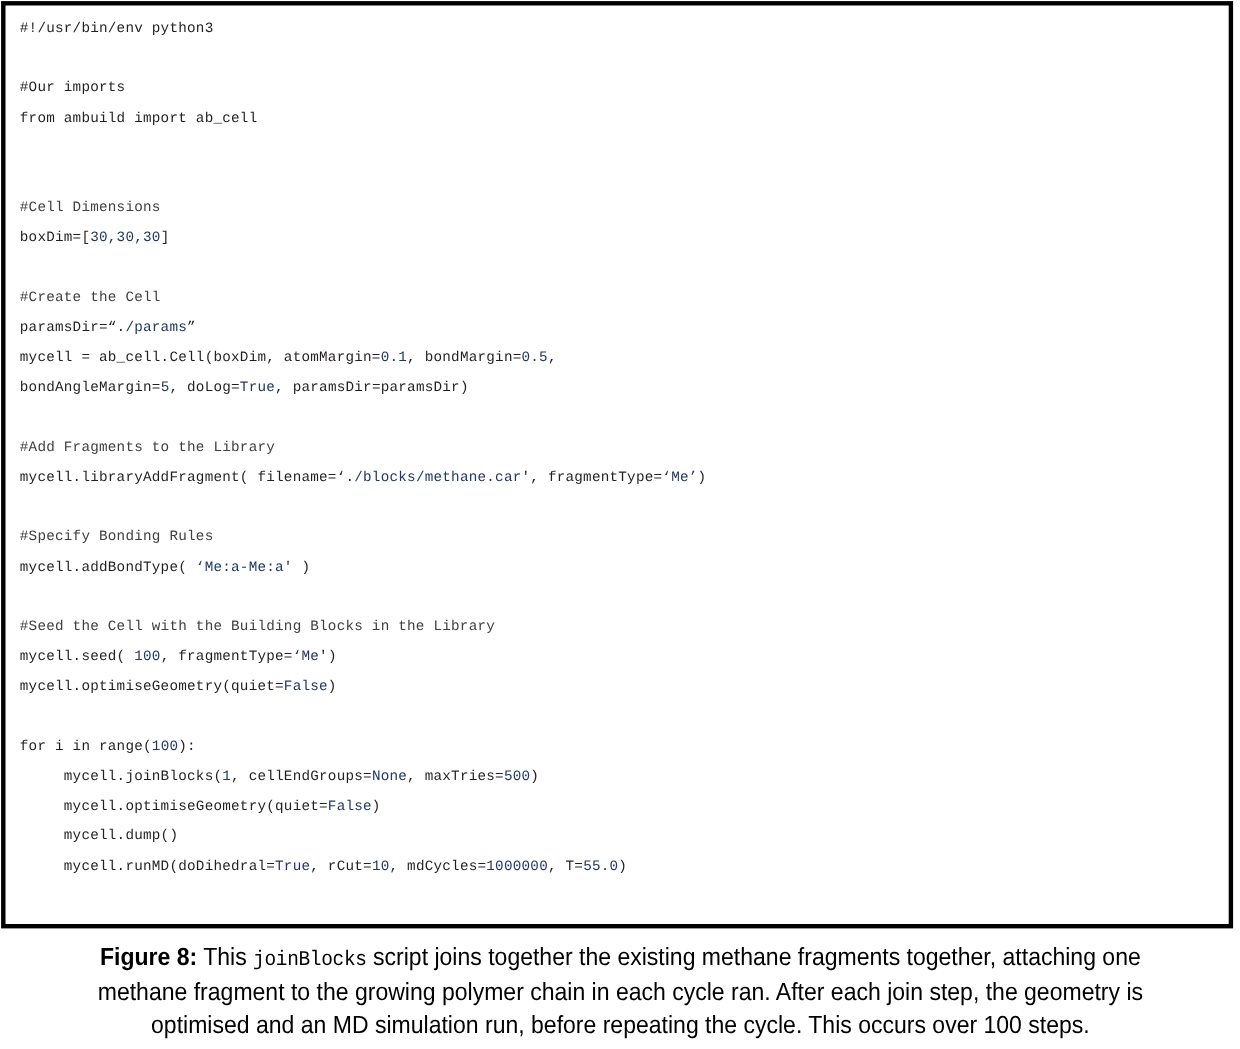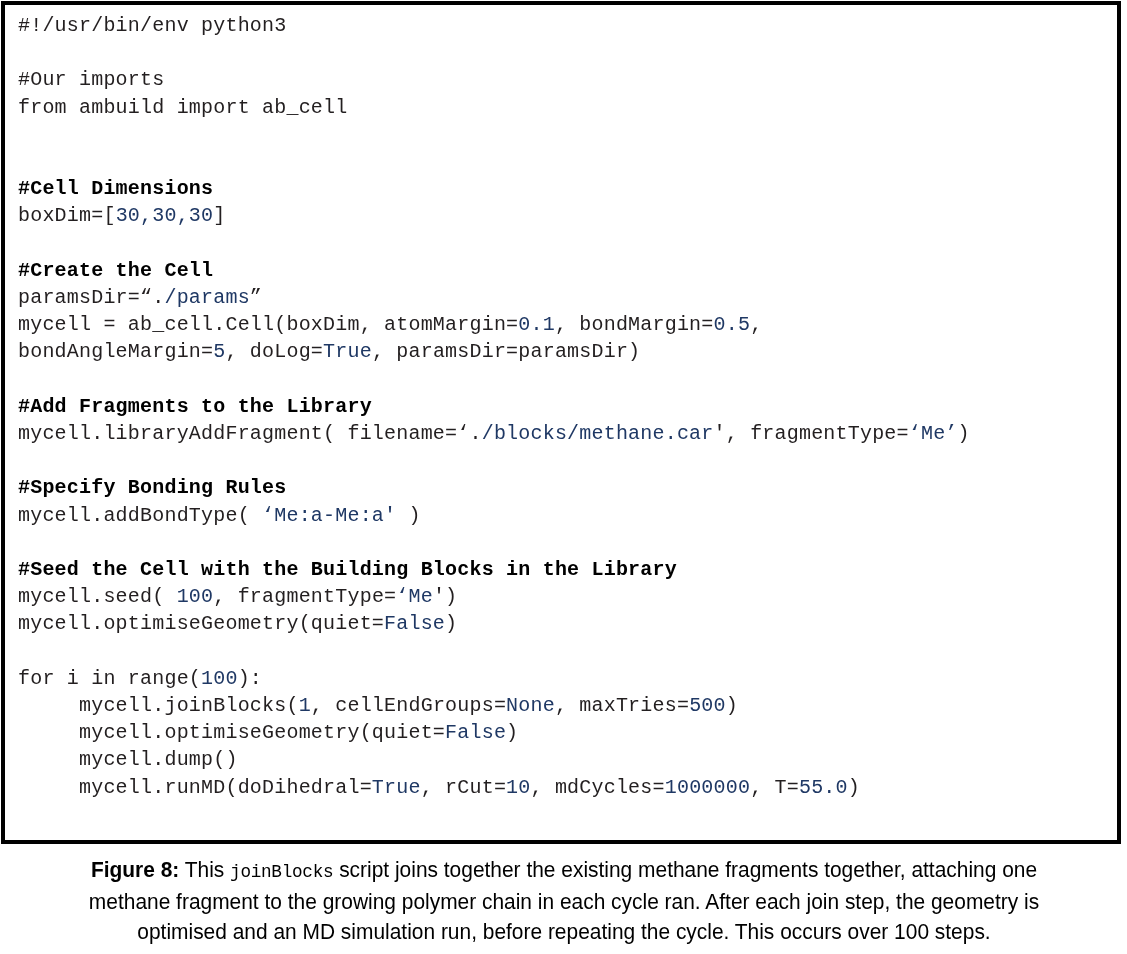--- a/index.html
+++ b/index.html
@@ -31,38 +31,38 @@
     height: 843px;
     box-sizing: border-box;
     border: 4px solid #000000;
     background: #ffffff;
     overflow: hidden;
   }
 
   #code-listing {
     padding: 7px 0 0 13px;
     font-family: "Liberation Mono", "DejaVu Sans Mono", monospace;
-    font-size: 20px;
+    font-size: 13px;
     line-height: 27.2px;
     color: #231f20;
     white-space: pre;
     letter-spacing: 0.2px;
   }
 
   .code-line {
     min-height: 27.2px;
     white-space: pre;
   }
   .code-line.blank {
     height: 27.2px;
   }
 
   
   .t-plain  { color: #231f20; font-weight: normal; }
-  .t-cmt    { color: #000000; font-weight: bold; }
+  .t-cmt    { color: #404040; font-weight: normal; }
   .t-val    { color: #1f3864; font-weight: normal; }
 
   
   #caption {
     position: absolute;
     left: 18px;
     top: 855px;
     width: 1092px;
     text-align: center;
     font-family: "Liberation Sans Narrow", "Liberation Sans", sans-serif;

